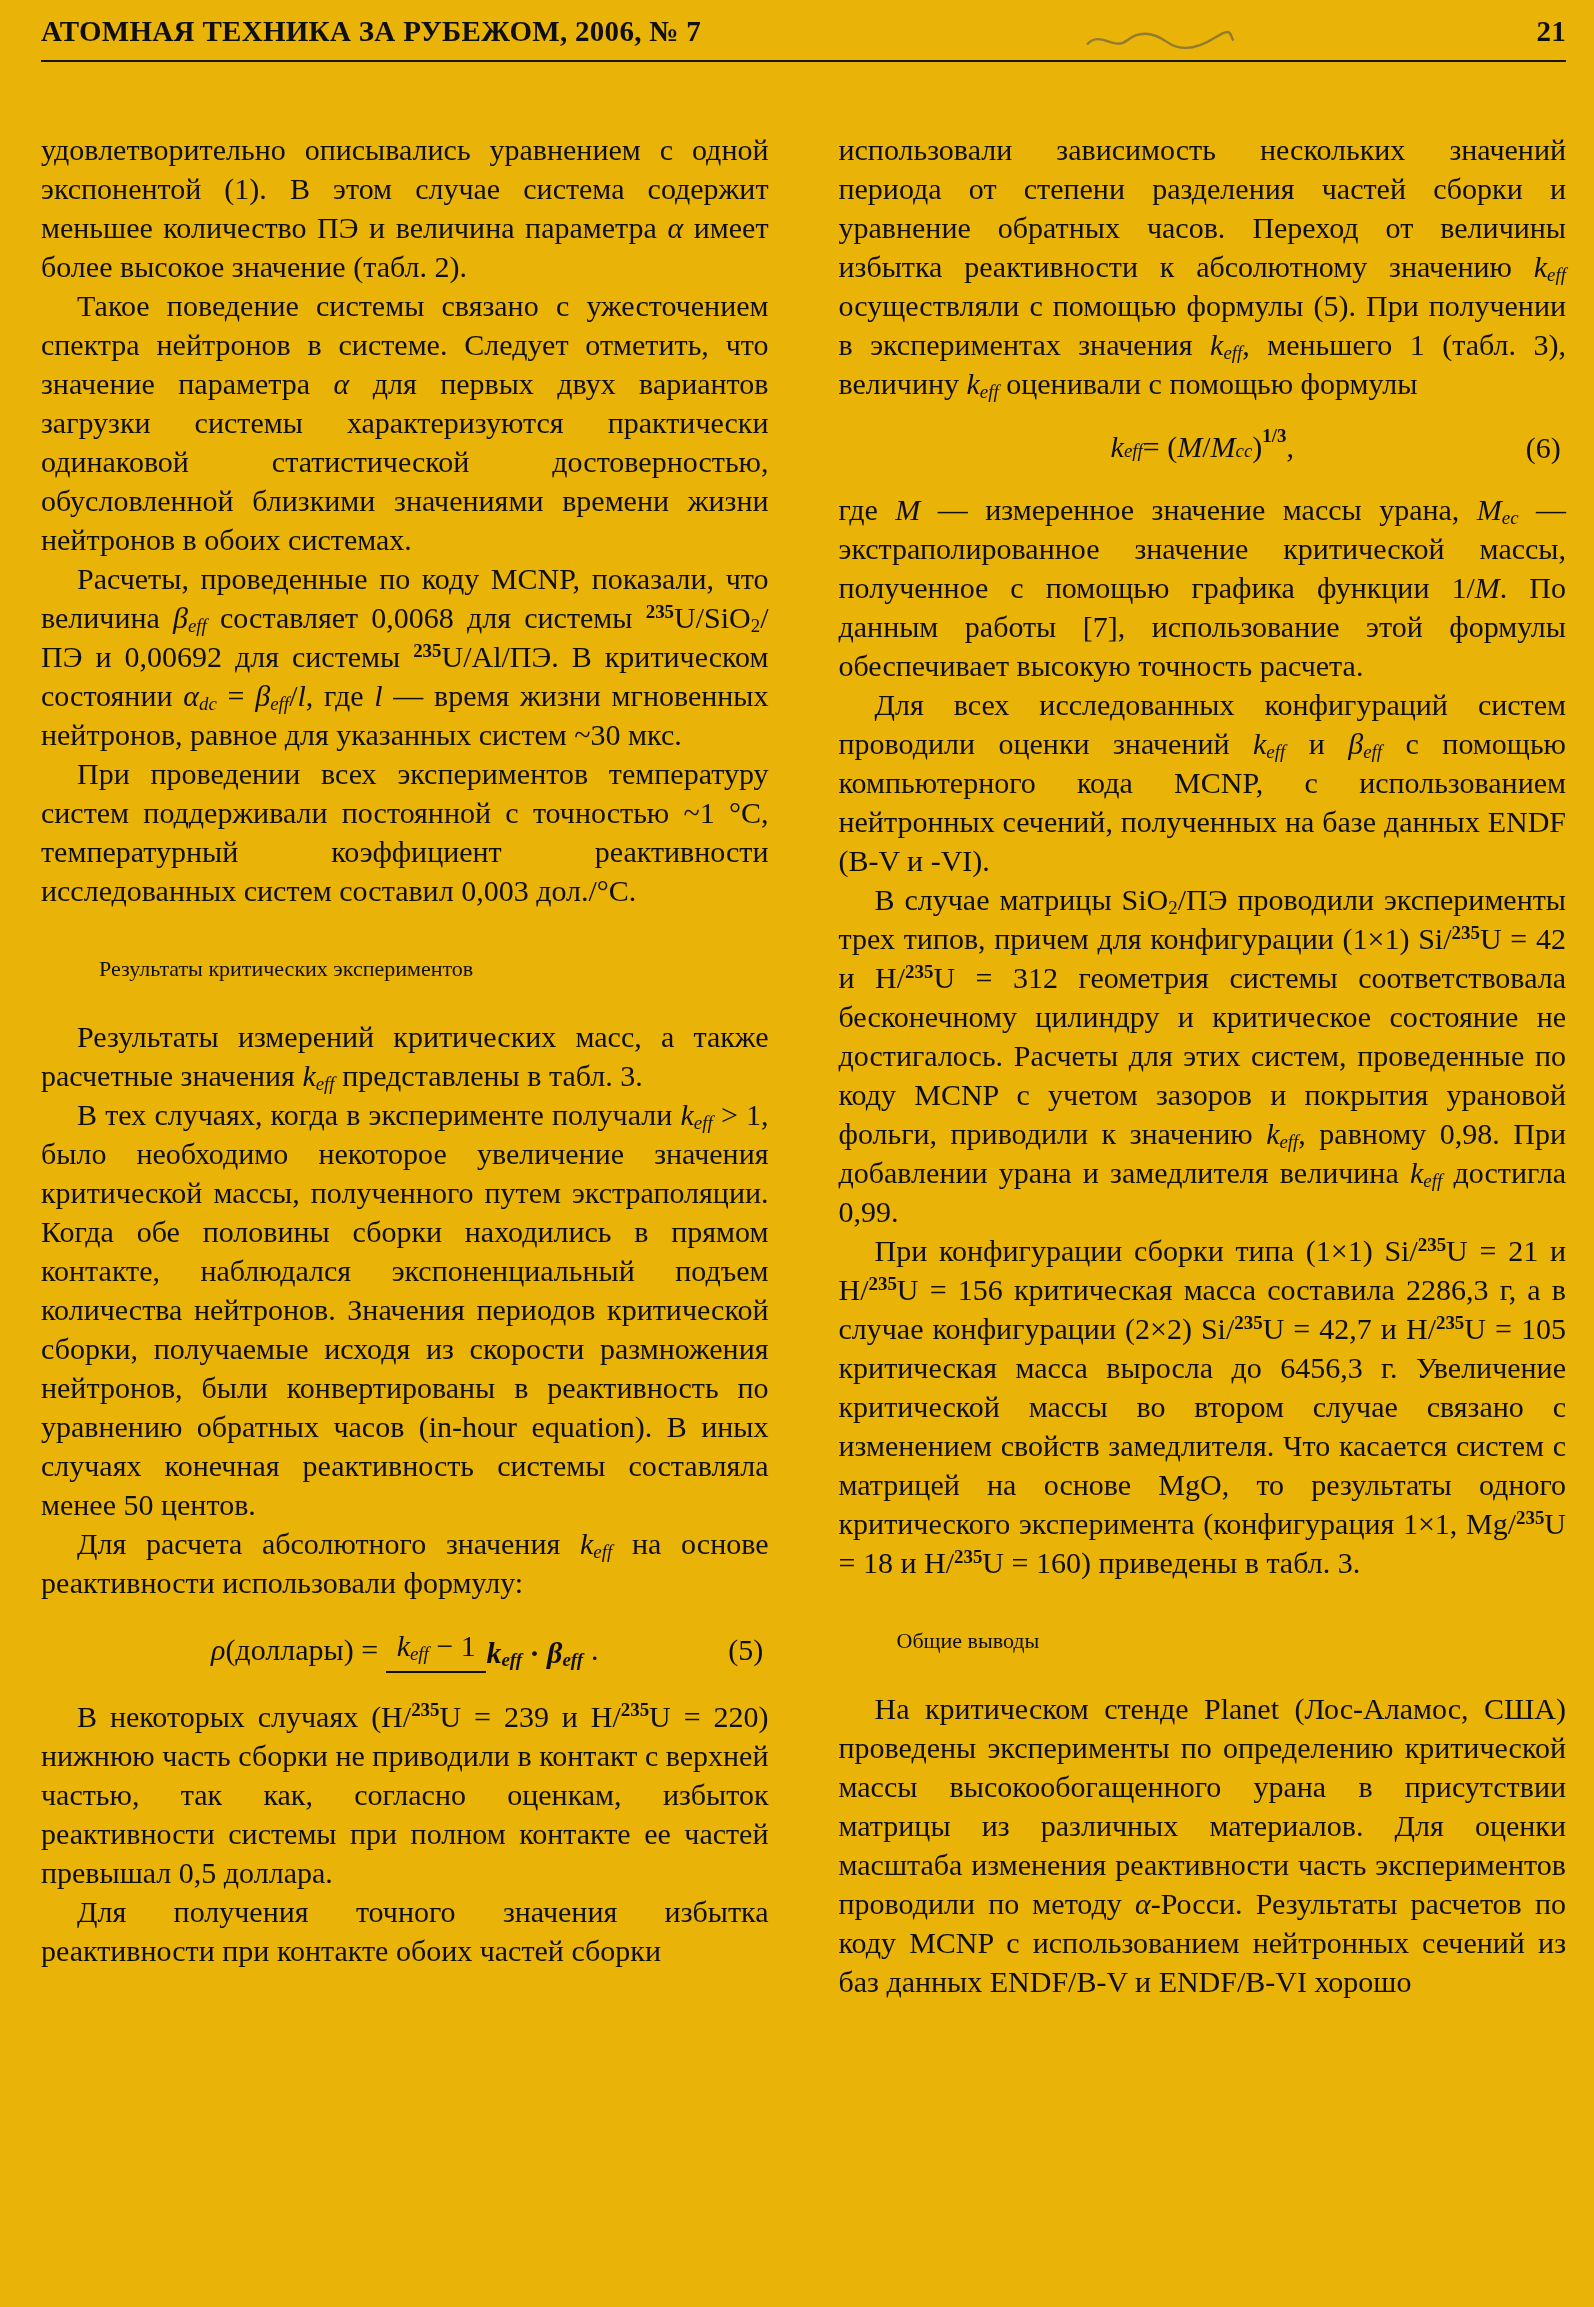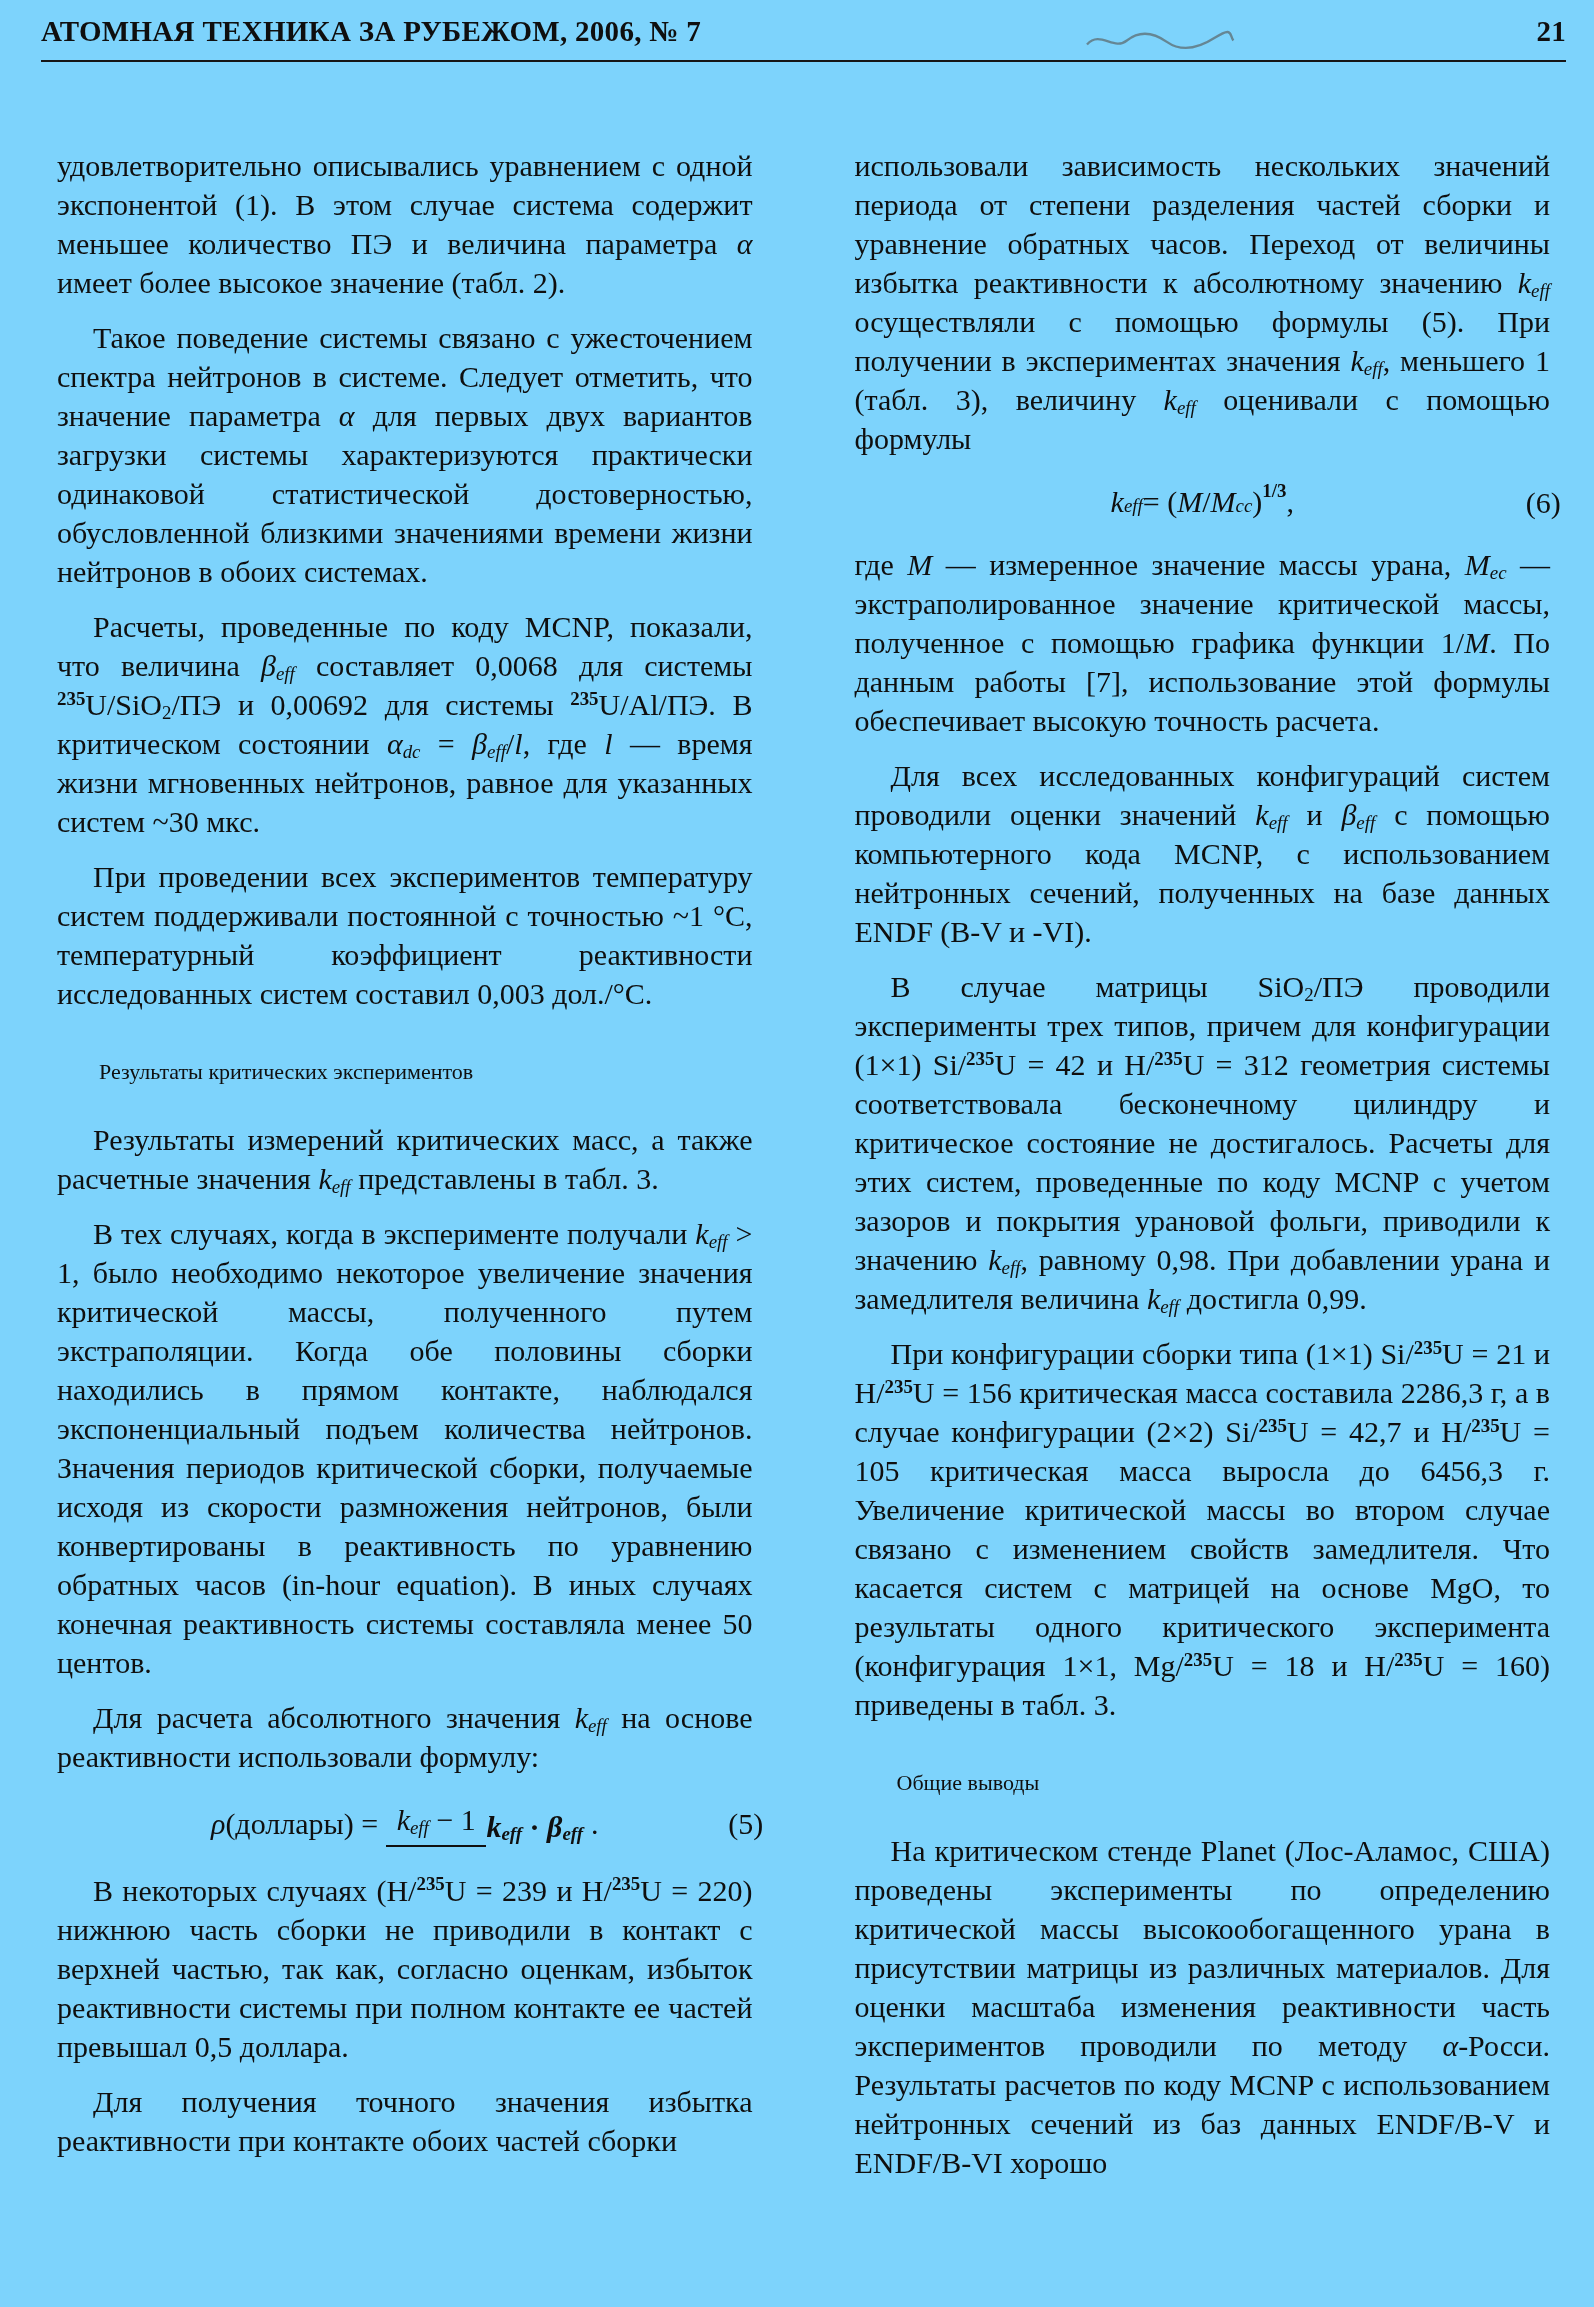--- a/index.html
+++ b/index.html
@@ -5,21 +5,21 @@
   html, body { margin: 0; padding: 0; }
   body {
     background: #fbfbf8;
     font-family: "Liberation Serif", "DejaVu Serif", serif;
   }
   .page {
     position: relative;
     width: 1595px;
     height: 2307px;
     box-sizing: border-box;
-    background: #7dd3fc;
+    background: #eab308;
     color: #0f0f0f;
     padding: 14.6px 29px 0 41px;
     overflow: hidden;
   }
   .page-header {
     display: flex;
     justify-content: space-between;
     align-items: baseline;
     font-weight: bold;
     font-size: 29px;
@@ -33,21 +33,21 @@
   .artifact { position: absolute; top: 22.6px; left: 1083px; }
   .columns {
     display: flex;
     gap: 70px;
     margin-top: 68px;
     font-size: 30px;
     line-height: 39px;
     text-align: justify;
   }
   .column { flex: 1 1 0; min-width: 0; }
-  .para { margin: 16px; hyphens: auto; }
+  .para { margin: 0; hyphens: auto; }
   .para.indent { text-indent: 36px; }
   .subhead {
     font-size: 22px;
     font-weight: normal;
     margin: 39px 0 29px 0;
     text-indent: 58px;
     text-align: left;
   }
   .formula {
     position: relative;

